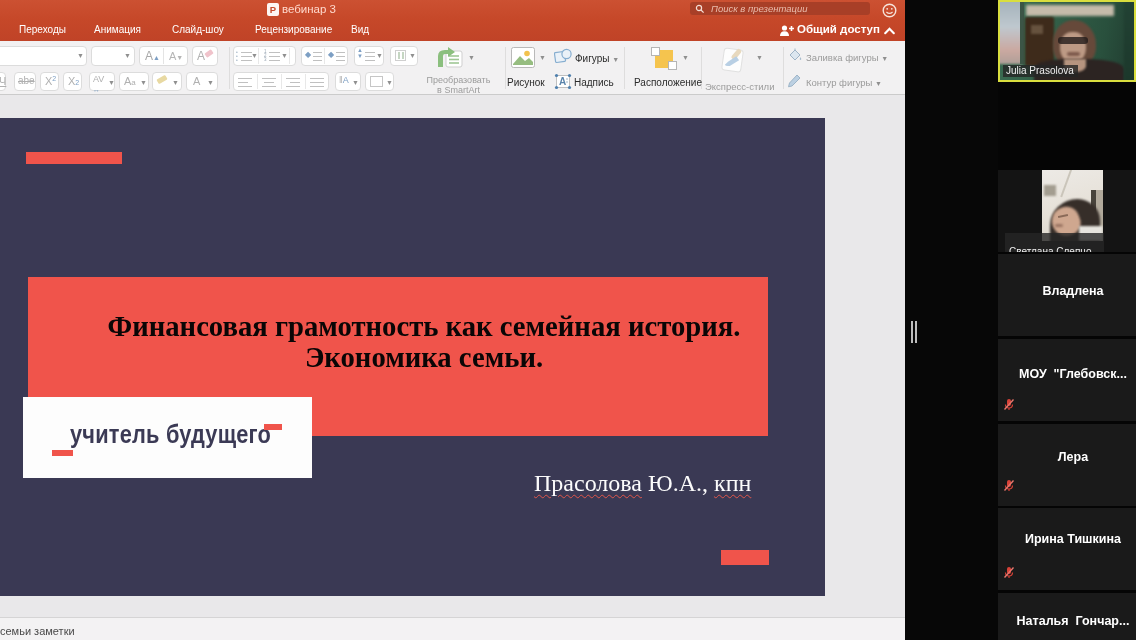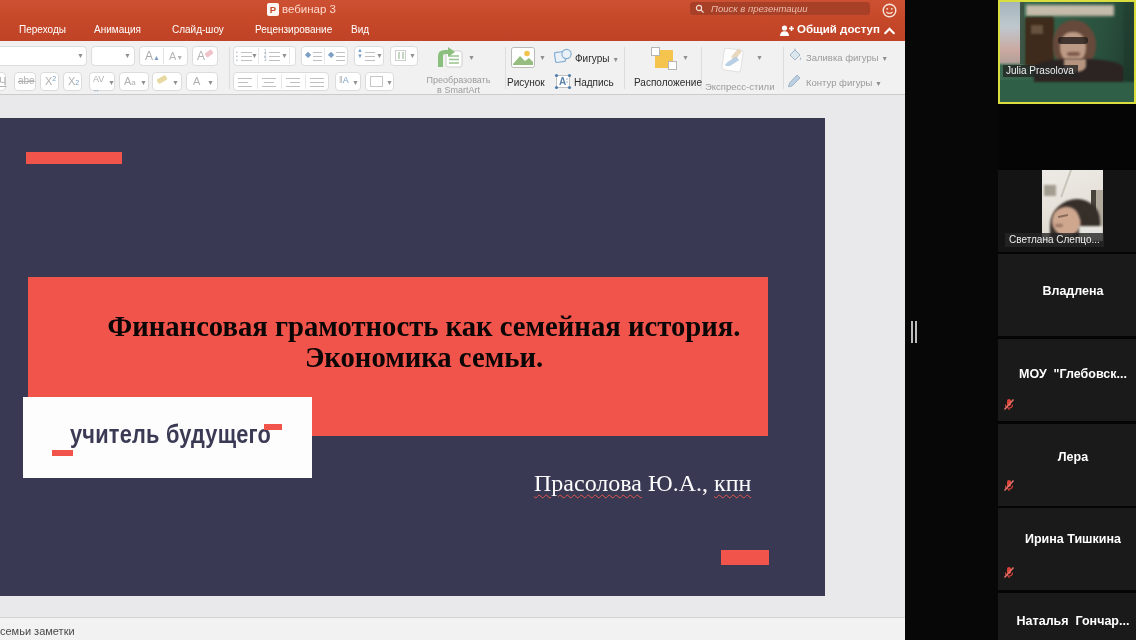--- a/index.html
+++ b/index.html
@@ -300,21 +300,21 @@
     <div id="notesbar">
         <span>семьи заметки</span>
       </div>
   </div>
 
   <div class="nub" style="left:911px"></div>
   <div class="nub" style="left:915px"></div>
 
   <div id="zoom">
 
-    <div class="tile" id="t1" style="top:0;height:104px;border:2px solid #d9de3e;background:#2f5f47;overflow:hidden">
+    <div class="tile" id="t1" style="top:0;height:82px;border:2px solid #d9de3e;background:#2f5f47;overflow:hidden">
       <div class="abs" style="left:0;top:0;width:134px;height:78px;background:linear-gradient(100deg,#3b6c52 0%,#315d46 45%,#29503d 75%,#203b2f 100%);filter:blur(0.5px)"></div>
       <div class="abs" style="left:26px;top:3px;width:88px;height:11px;background:#c5bbaa;filter:blur(1.5px)"></div>
       <div class="abs" style="left:-2px;top:-2px;width:24px;height:64px;background:linear-gradient(180deg,#a3b2ba 0%,#bfc8cf 42%,#cba9a1 78%,#af9f98 100%);filter:blur(1px)"></div>
       <div class="abs" style="left:20px;top:0px;width:4px;height:62px;background:#3c5546;filter:blur(0.7px)"></div>
       <div class="abs" style="left:25px;top:15px;width:29px;height:49px;background:#3e2b1b;border-radius:2px;filter:blur(1px)"></div>
       <div class="abs" style="left:31px;top:23px;width:12px;height:9px;background:#66523e;filter:blur(1px)"></div>
 
       <div class="abs" style="left:53px;top:18px;width:43px;height:47px;background:#66493a;border-radius:48% 52% 42% 42%;filter:blur(1.2px)"></div>
       <div class="abs" style="left:60px;top:30px;width:26px;height:31px;background:#bd9a85;border-radius:45% 45% 48% 48%;filter:blur(1.2px)"></div>
       <div class="abs" style="left:58px;top:35px;width:30px;height:6.5px;background:rgba(35,28,26,0.8);border-radius:3px;filter:blur(0.7px)"></div>
@@ -331,21 +331,21 @@
         <div class="abs" style="left:2px;top:17px;width:12px;height:11px;background:#a39d90;filter:blur(1px)"></div>
         <div class="abs" style="left:24px;top:-4px;width:2px;height:34px;background:#cac5ba;transform:rotate(20deg);filter:blur(0.7px)"></div>
         <div class="abs" style="left:49px;top:22px;width:5px;height:51px;background:#48433b;filter:blur(0.7px)"></div>
         <div class="abs" style="left:54px;top:22px;width:7px;height:51px;background:#b2aa9c;filter:blur(0.7px)"></div>
         <div class="abs" style="left:8px;top:31px;width:50px;height:48px;background:#362e29;border-radius:55% 45% 0 0;filter:blur(1.2px)"></div>
         <div class="abs" style="left:10px;top:39px;width:28px;height:29px;background:#cfa78f;border-radius:52% 48% 46% 54%;transform:rotate(-20deg);filter:blur(1px)"></div>
         <div class="abs" style="left:16px;top:47px;width:10px;height:2px;background:#8a6a58;transform:rotate(-12deg);filter:blur(0.7px)"></div>
         <div class="abs" style="left:13px;top:56px;width:8px;height:3px;background:#9a7462;border-radius:2px;filter:blur(0.8px)"></div>
         <div class="abs" style="left:37px;top:58px;width:24px;height:15px;background:#e6e4de;filter:blur(1.2px)"></div>
       </div>
-      <div class="vlabel" style="left:7px;top:63px;padding:1px 4px 2px 4px">Светлана Слепцо...</div>
+      <div class="vlabel" style="left:7px;top:63px;padding:13px 4px 2px 4px">Светлана Слепцо...</div>
     </div>
 
     <div class="tile" style="top:254px">
         <div class="tname" style="top:30px">Владлена</div>
       </div>
 
     <div class="tile" style="top:339px">
         <div class="tname" style="top:28px">МОУ&nbsp; "Глебовск...</div>
       <svg class="micico" style="left:5px;top:59px" width="12" height="13" viewBox="0 0 12 13">
         <rect x="4" y="1" width="4" height="7" rx="2" fill="#d84238"></rect>

